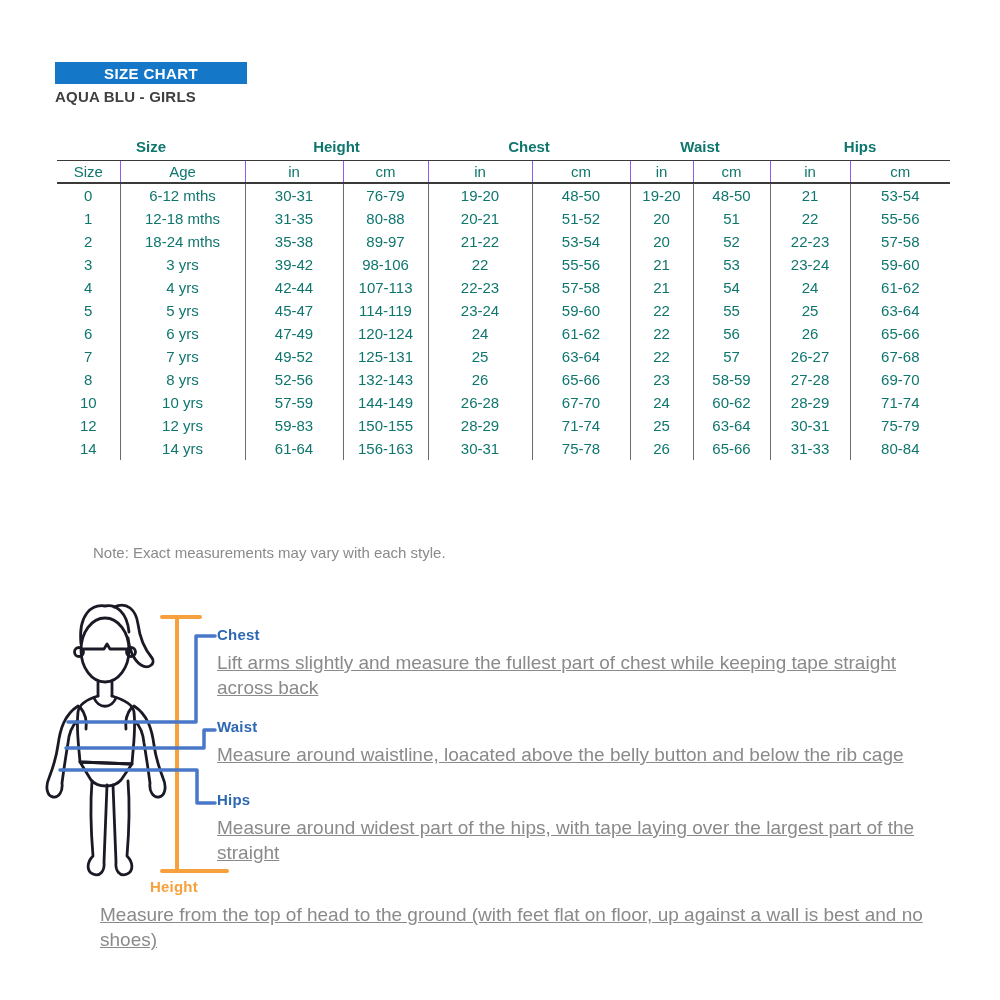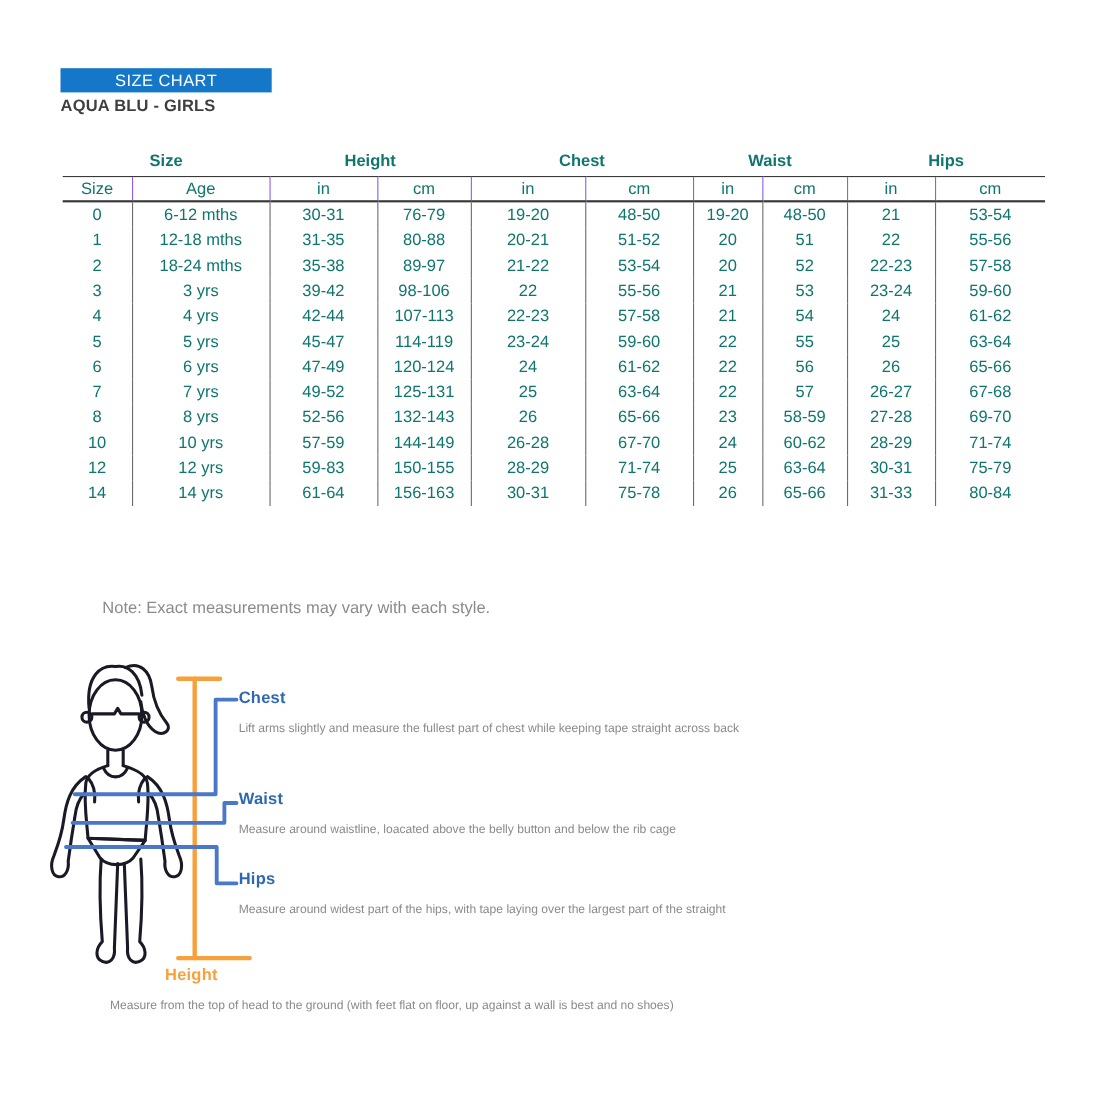--- a/index.html
+++ b/index.html
@@ -7,21 +7,21 @@
     width:1000px;height:1000px;position:relative;background:#ffffff;
     font-family:"Liberation Sans", sans-serif;
     -webkit-font-smoothing:antialiased;
   }
   .abs{position:absolute;}
 
   
   .banner{
     left:55px;top:62px;width:192px;height:22px;
     background:var(--banner-blue,#1577C8);
-    color:#ffffff;font-weight:normal;font-size:15px;letter-spacing:.4px;
+    color:#ffffff;font-weight:bold;font-size:15px;letter-spacing:.4px;
     display:flex;align-items:center;justify-content:center;
   }
   .subtitle{
     left:55px;top:88px;font-size:15px;font-weight:bold;
     color:var(--text-dark,#3F3F3F);letter-spacing:.2px;
   }
 
   
   table.size-table{
     position:absolute;left:57px;top:133px;width:893px;
@@ -45,21 +45,21 @@
   .note{
     left:57px;top:544px;font-size:15px;color:var(--text-gray,#8A8A8A);margin-left:36px;
   }
 
   
   .guide-label{
     font-size:15px;font-weight:bold;color:var(--label-blue,#2D68B2);
     letter-spacing:.2px;
   }
   .guide-desc{
-    font-size:11px;color:var(--text-gray,#8A8A8A);line-height:25px;
+    font-size:19px;color:var(--text-gray,#8A8A8A);line-height:25px;text-decoration:underline;
   }
   .chest-label{left:217px;top:626px;}
   .chest-desc{left:217px;top:650px;width:720px;}
   .waist-label{left:217px;top:718px;}
   .waist-desc{left:217px;top:742px;width:740px;}
   .hips-label{left:217px;top:791px;}
   .hips-desc{left:217px;top:815px;width:700px;}
   .height-label{left:150px;top:878px;color:var(--height-orange,#F6A13B);}
   .height-desc{left:100px;top:902px;width:880px;}
 

